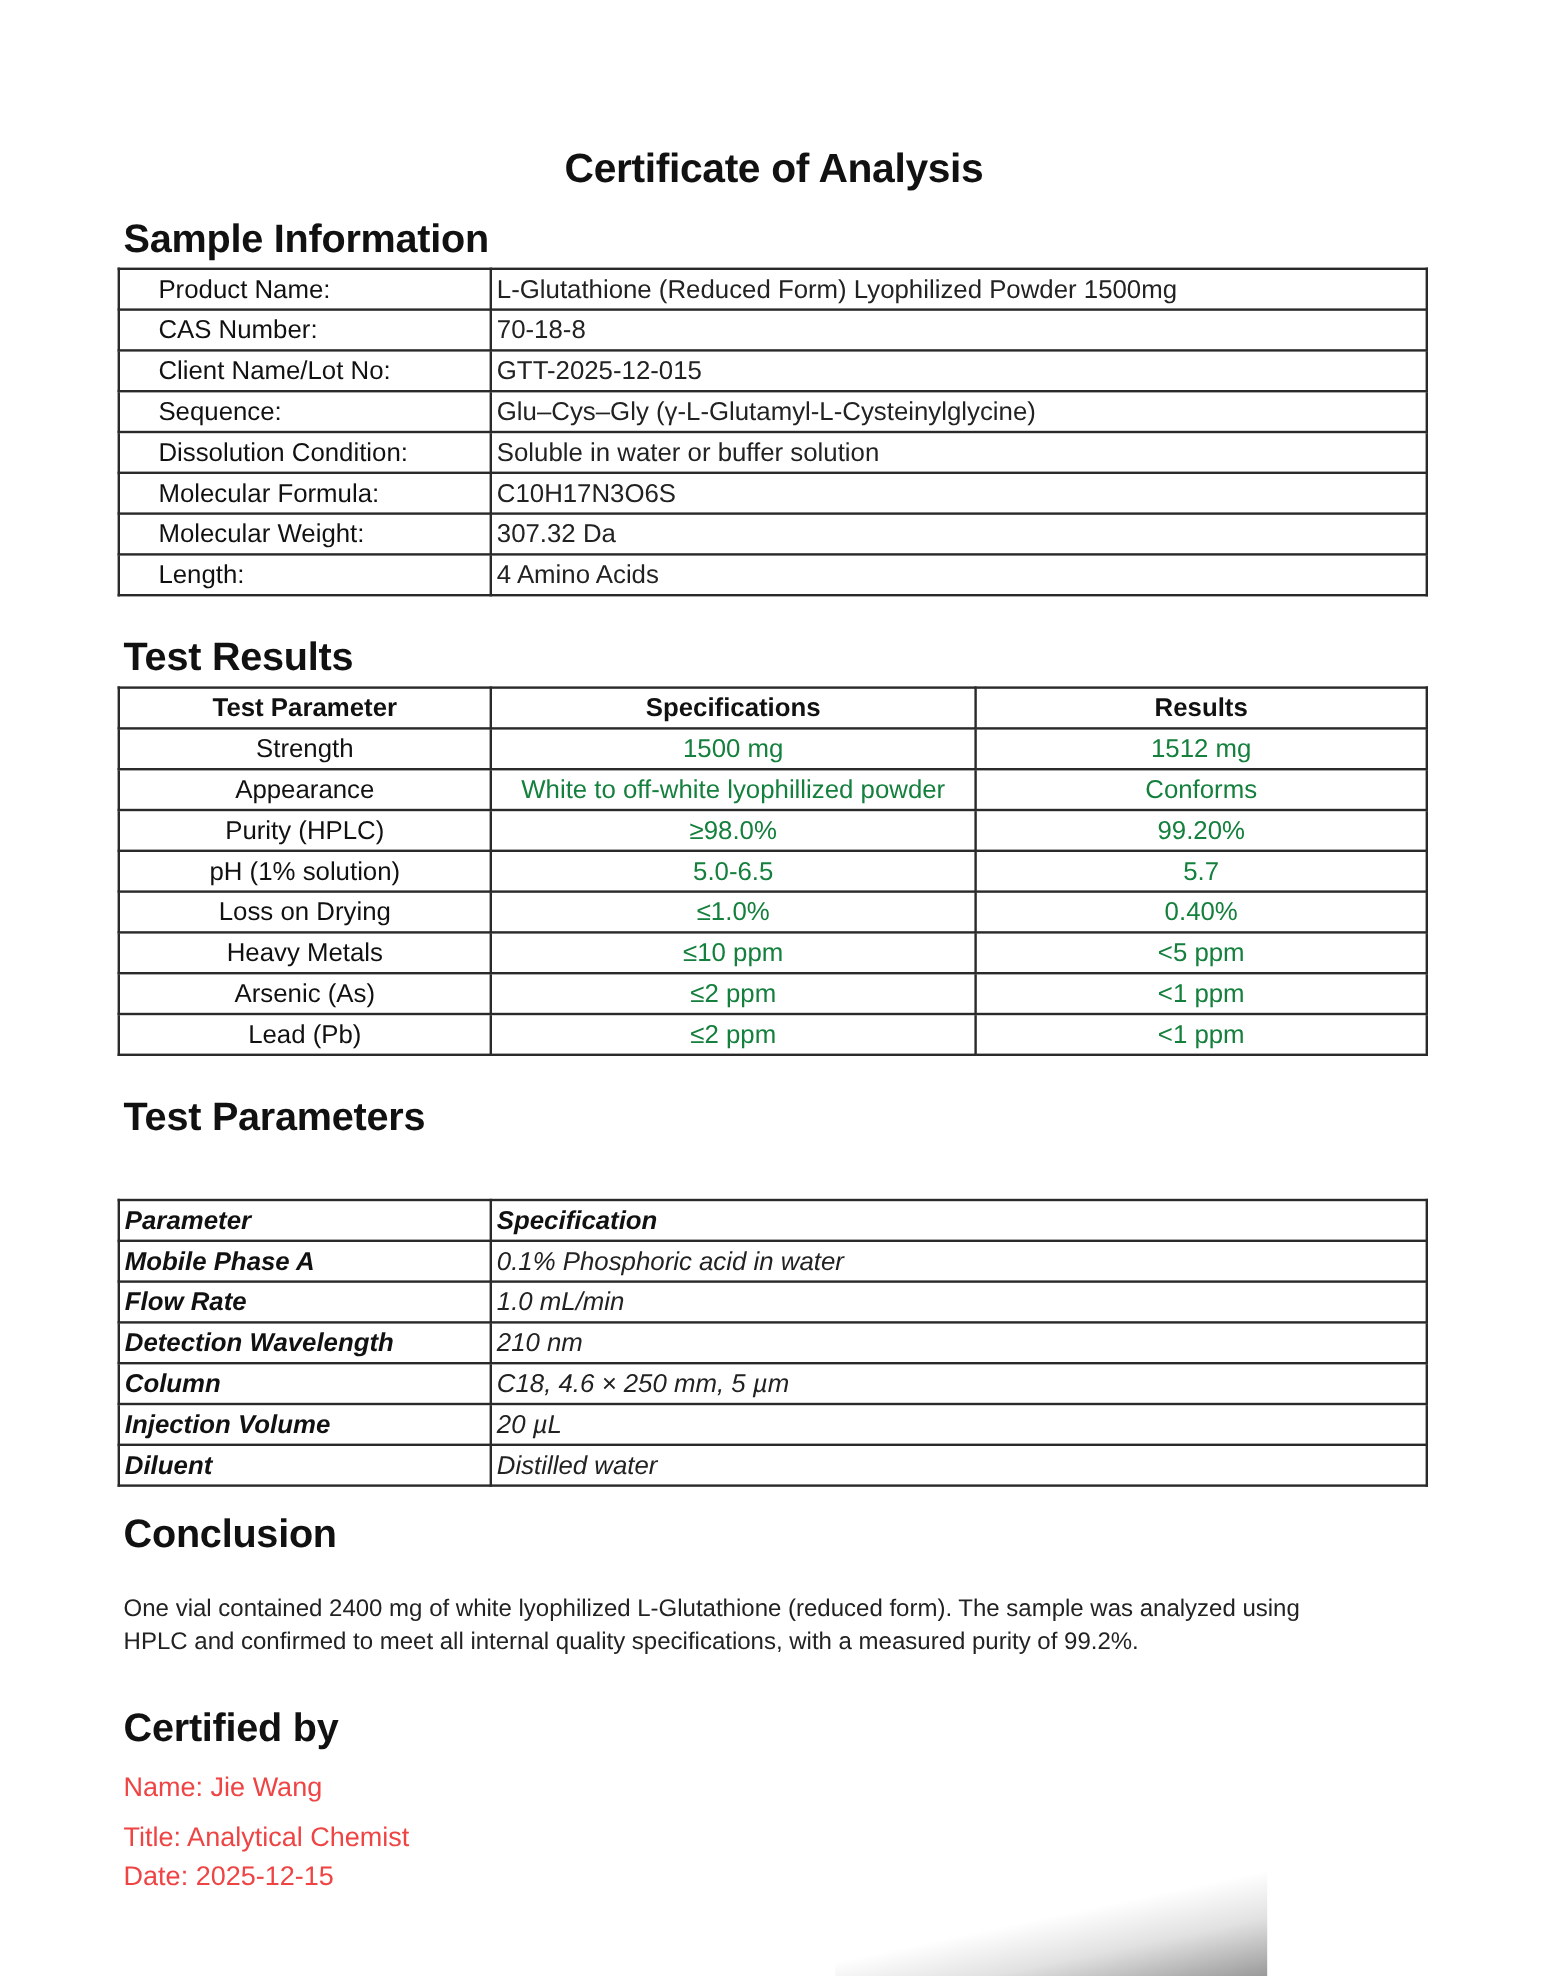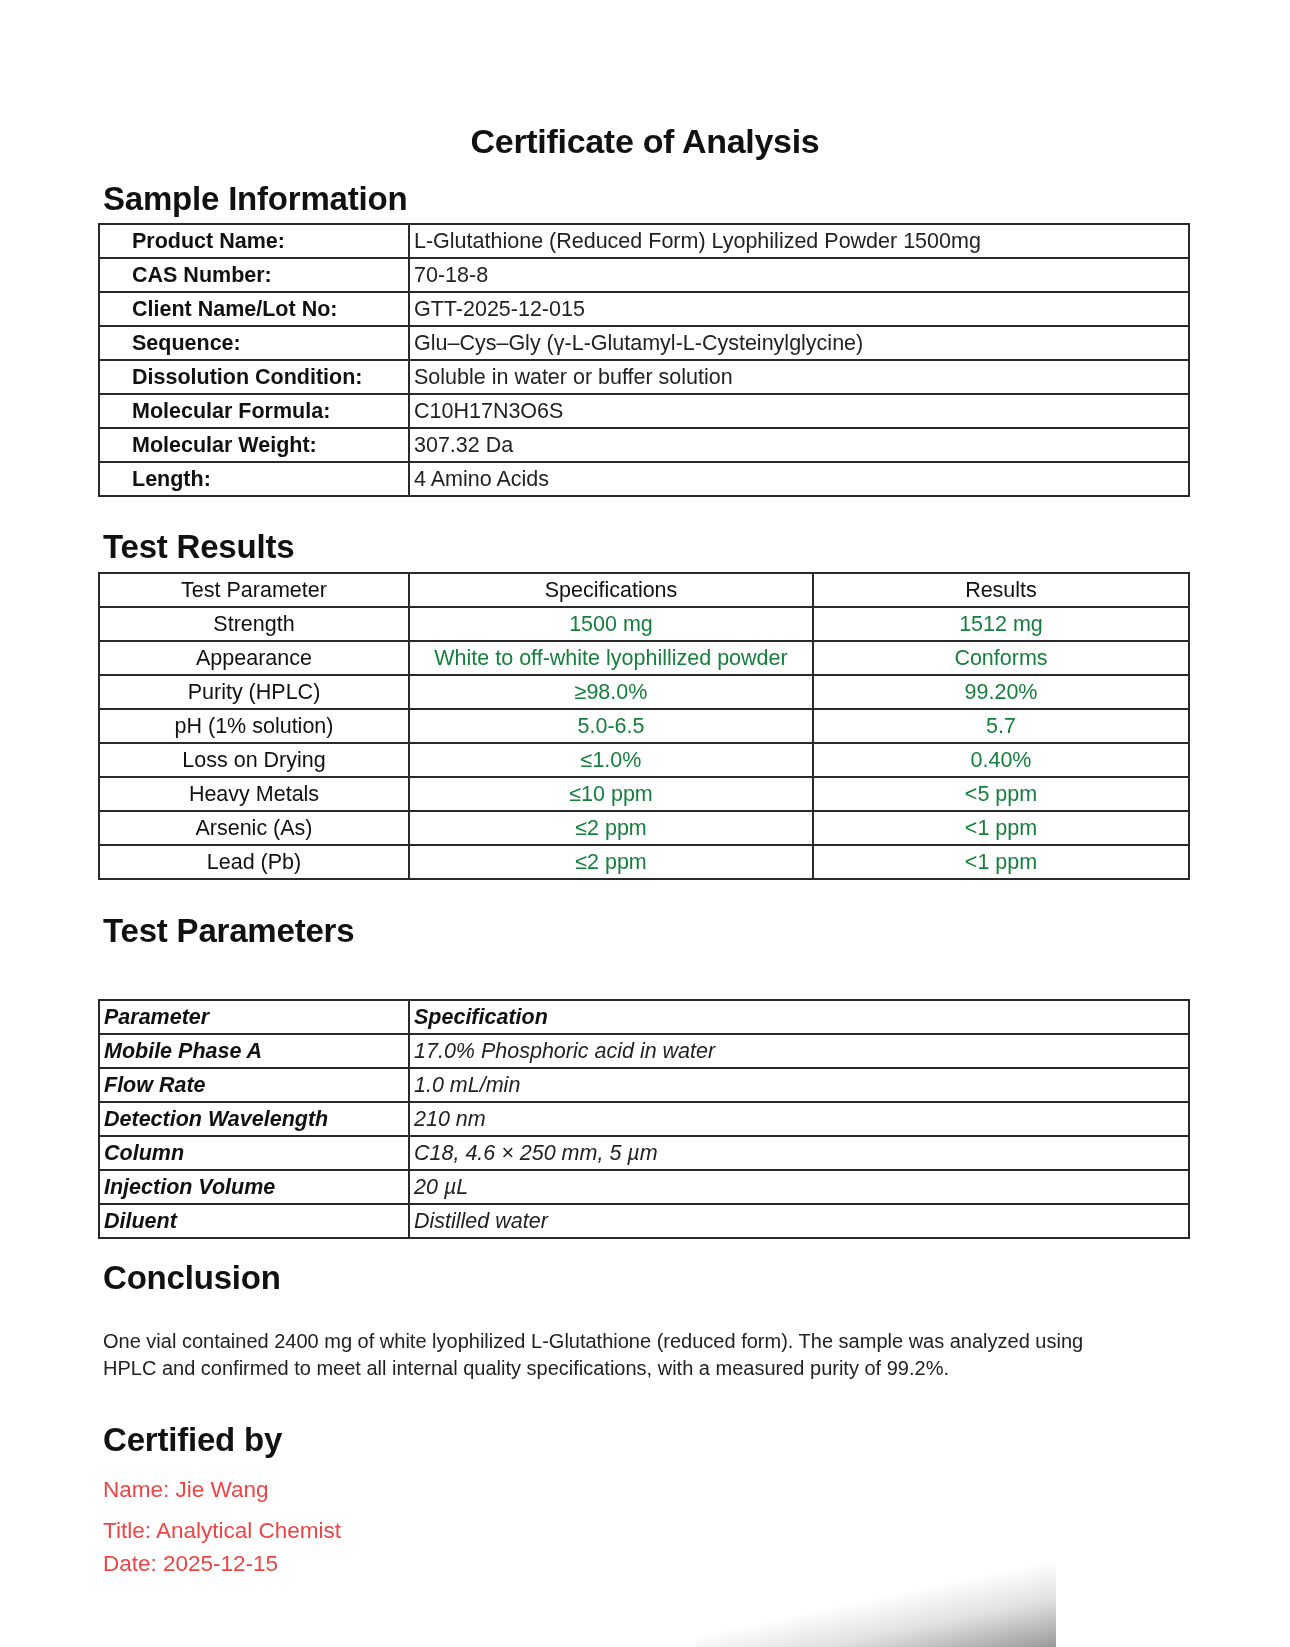--- a/index.html
+++ b/index.html
@@ -19,24 +19,24 @@
   table.grid {
     position: absolute; left: 98px; width: 1092px;
     border-collapse: collapse; table-layout: fixed;
     border: 2px solid #2a2a2a;
   }
   table.grid td, table.grid th {
     border: 2px solid #2a2a2a;
     height: 32px; padding: 0 4px; font-size: 21.5px; line-height: 32px;
     white-space: nowrap; overflow: visible;
   }
-  table.info td.key { font-weight: bold; padding-left: 32px; }
+  table.info td.key { font-weight: normal; padding-left: 32px; }
   table.info td.val { font-weight: normal; color: #222; }
   table.results td, table.results th { text-align: center; }
-  table.results th { font-weight: normal; }
+  table.results th { font-weight: bold; }
   table.results td.param { font-weight: normal; }
   table.results td.spec, table.results td.res { color: #15803d; margin-left: 48px; }
   table.params th { text-align: left; font-weight: bold; }
   table.params td.key { font-weight: bold; }
   table.params td.val { color: #222; }
   .conclusion-text {
     position: absolute; left: 103px; top: 1328px; width: 1100px;
     font-size: 20px; line-height: 27px; color: #222;
   }
   .cert-line { position: absolute; left: 103px; font-size: 22.5px; color: #ef4444; }
@@ -161,21 +161,21 @@
       </colgroup>
     <thead>
       <tr>
         <th>Parameter</th>
         <th>Specification</th>
       </tr>
     </thead>
     <tbody>
       <tr>
           <td class="key">Mobile Phase A</td>
-          <td class="val">17.0% Phosphoric acid in water</td>
+          <td class="val">0.1% Phosphoric acid in water</td>
         </tr>
       <tr>
           <td class="key">Flow Rate</td>
           <td class="val">1.0 mL/min</td>
         </tr>
       <tr>
           <td class="key">Detection Wavelength</td>
           <td class="val">210 nm</td>
         </tr>
       <tr>

